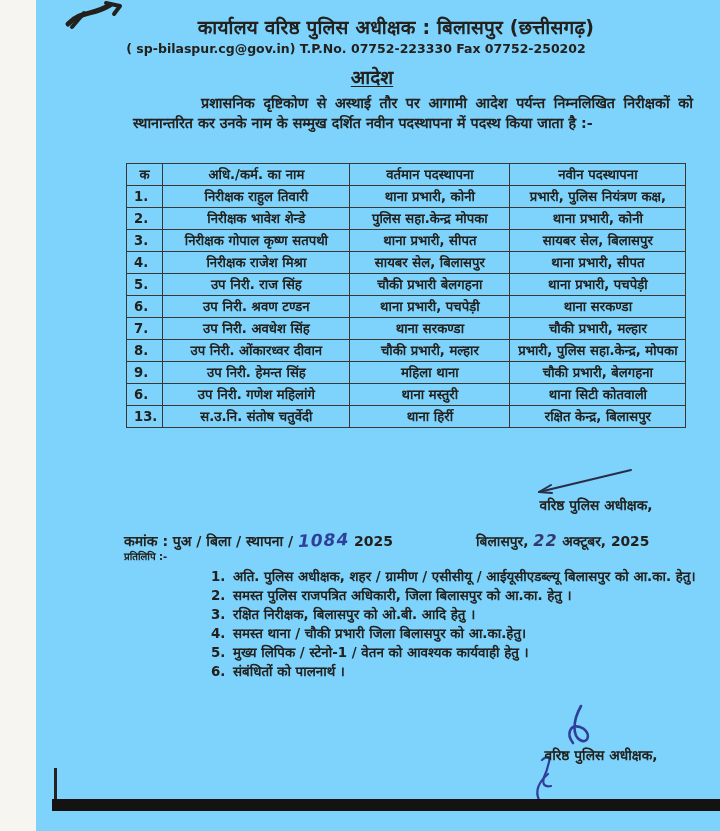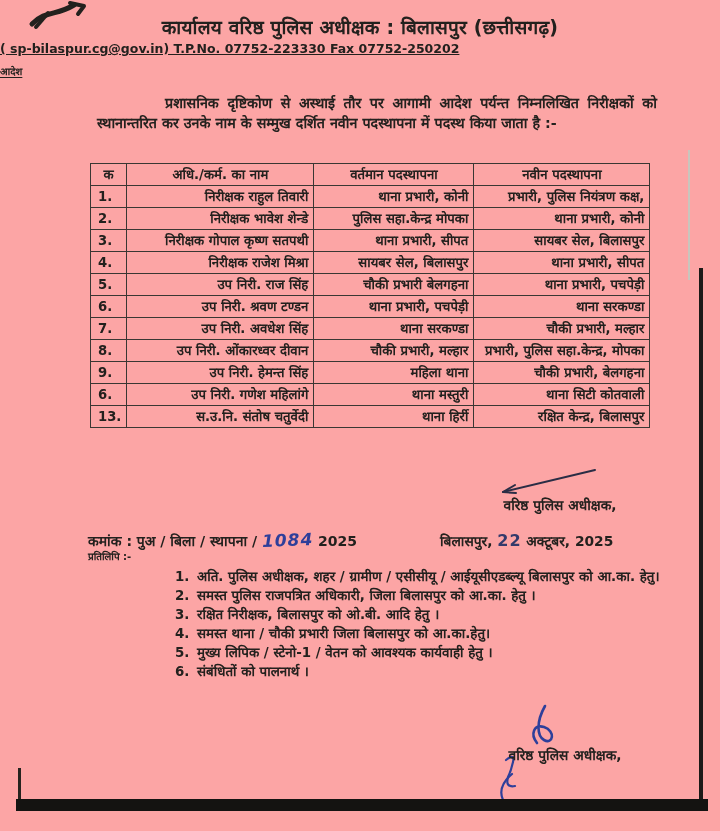--- a/index.html
+++ b/index.html
@@ -2,40 +2,40 @@
 <html lang="hi"><head>
 <meta charset="utf-8">
 <style>
   html,body{margin:0;padding:0;}
   body{
     width:720px;height:831px;position:relative;overflow:hidden;
     background:#f6f5f2;
     font-family:"DejaVu Sans","Liberation Sans",sans-serif;
     color:#23211e;
   }
-  .paper{position:absolute;inset:0;background:#fca5a5;}
+  .paper{position:absolute;inset:0;background:#7dd3fc;margin-left:36px;}
   .abs{position:absolute;}
   
   .office-line{top:14px;left:0;width:720px;text-align:center;font-size:19px;font-weight:700;letter-spacing:.2px;}
-  .contact-line{top:41px;left:0;width:640px;text-align:left;font-size:12.5px;font-weight:700;text-decoration:underline;}
-  .order-title{top:64px;left:0;width:672px;text-align:left;font-size:10px;font-weight:700;text-decoration:underline;text-underline-offset:2px;}
+  .contact-line{top:41px;left:0;width:640px;text-align:center;font-size:12.5px;font-weight:700;}
+  .order-title{top:64px;left:0;width:672px;text-align:center;font-size:19px;font-weight:700;text-decoration:underline;text-underline-offset:2px;}
   
   .intro{top:93px;left:97px;width:560px;font-size:14.3px;line-height:20px;font-weight:700;text-align:justify;text-indent:68px;}
   
   .ttable{top:163px;left:90px;}
   table{border-collapse:collapse;table-layout:fixed;}
   col.c0{width:34px;} col.c1{width:187px;} col.c2{width:160px;} col.c3{width:176px;}
   th,td{border:1.4px solid #3a3733;font-size:13.2px;font-weight:700;padding:1px 5px;white-space:nowrap;line-height:17px;height:19px;}
   th{text-align:center;}
   td.c-sno{text-align:left;padding-left:7px;}
-  td{text-align:right;}
+  td{text-align:center;}
   
   .issuer-block{top:496px;left:455px;width:210px;text-align:center;font-size:13.8px;font-weight:700;line-height:18px;}
   .date-line{top:531px;left:440px;width:250px;font-size:13.8px;font-weight:700;}
-  .hand{color:#333a6b;font-size:16px;letter-spacing:1px;}
+  .hand{font-style:italic;color:#333a6b;font-size:16px;letter-spacing:1px;}
   .hand-blue{font-style:italic;color:#2e3f9a;font-weight:700;font-size:17px;letter-spacing:1px;display:inline-block;transform:rotate(-2deg);}
   
   .ref-line{top:530px;left:88px;font-size:14px;font-weight:700;}
   .copy-heading{top:549px;left:88px;font-size:10px;font-weight:700;}
   .copies{top:567px;left:175px;width:500px;font-size:13.4px;font-weight:700;line-height:19px;}
   .copies .item{display:flex;}
   .copies .num{width:22px;flex:0 0 22px;}
   .copies .txt{flex:1;}
   
   .footer-block{top:746px;left:455px;width:220px;text-align:center;font-size:13.8px;font-weight:700;line-height:18px;}

